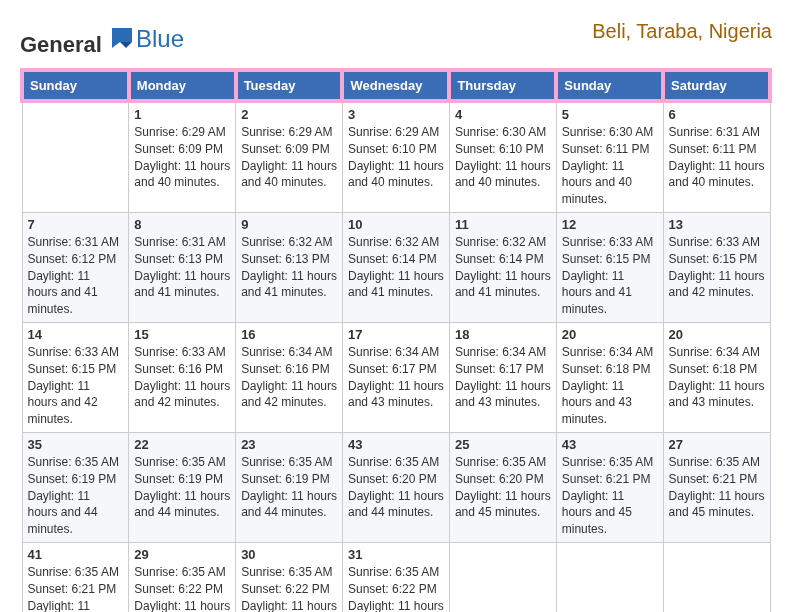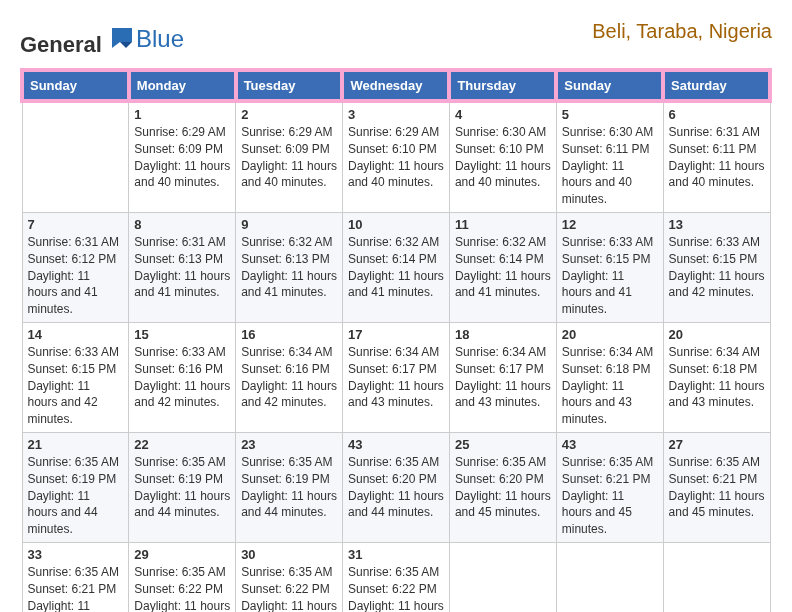--- a/index.html
+++ b/index.html
@@ -203,21 +203,21 @@
           <span class="day-number">20</span>
           <div class="day-info">Sunrise: 6:34 AM<br>Sunset: 6:18 PM<br>Daylight: 11 hours and 43 minutes.</div>
         </td>
         <td>
           <span class="day-number">20</span>
           <div class="day-info">Sunrise: 6:34 AM<br>Sunset: 6:18 PM<br>Daylight: 11 hours and 43 minutes.</div>
         </td>
       </tr>
       <tr>
         <td>
-          <span class="day-number">21</span>
+          <span class="day-number">35</span>
           <div class="day-info">Sunrise: 6:35 AM<br>Sunset: 6:19 PM<br>Daylight: 11 hours and 44 minutes.</div>
         </td>
         <td>
           <span class="day-number">22</span>
           <div class="day-info">Sunrise: 6:35 AM<br>Sunset: 6:19 PM<br>Daylight: 11 hours and 44 minutes.</div>
         </td>
         <td>
           <span class="day-number">23</span>
           <div class="day-info">Sunrise: 6:35 AM<br>Sunset: 6:19 PM<br>Daylight: 11 hours and 44 minutes.</div>
         </td>
@@ -233,21 +233,21 @@
           <span class="day-number">43</span>
           <div class="day-info">Sunrise: 6:35 AM<br>Sunset: 6:21 PM<br>Daylight: 11 hours and 45 minutes.</div>
         </td>
         <td>
           <span class="day-number">27</span>
           <div class="day-info">Sunrise: 6:35 AM<br>Sunset: 6:21 PM<br>Daylight: 11 hours and 45 minutes.</div>
         </td>
       </tr>
       <tr>
         <td>
-          <span class="day-number">33</span>
+          <span class="day-number">41</span>
           <div class="day-info">Sunrise: 6:35 AM<br>Sunset: 6:21 PM<br>Daylight: 11 hours and 46 minutes.</div>
         </td>
         <td>
           <span class="day-number">29</span>
           <div class="day-info">Sunrise: 6:35 AM<br>Sunset: 6:22 PM<br>Daylight: 11 hours and 46 minutes.</div>
         </td>
         <td>
           <span class="day-number">30</span>
           <div class="day-info">Sunrise: 6:35 AM<br>Sunset: 6:22 PM<br>Daylight: 11 hours and 46 minutes.</div>
         </td>

